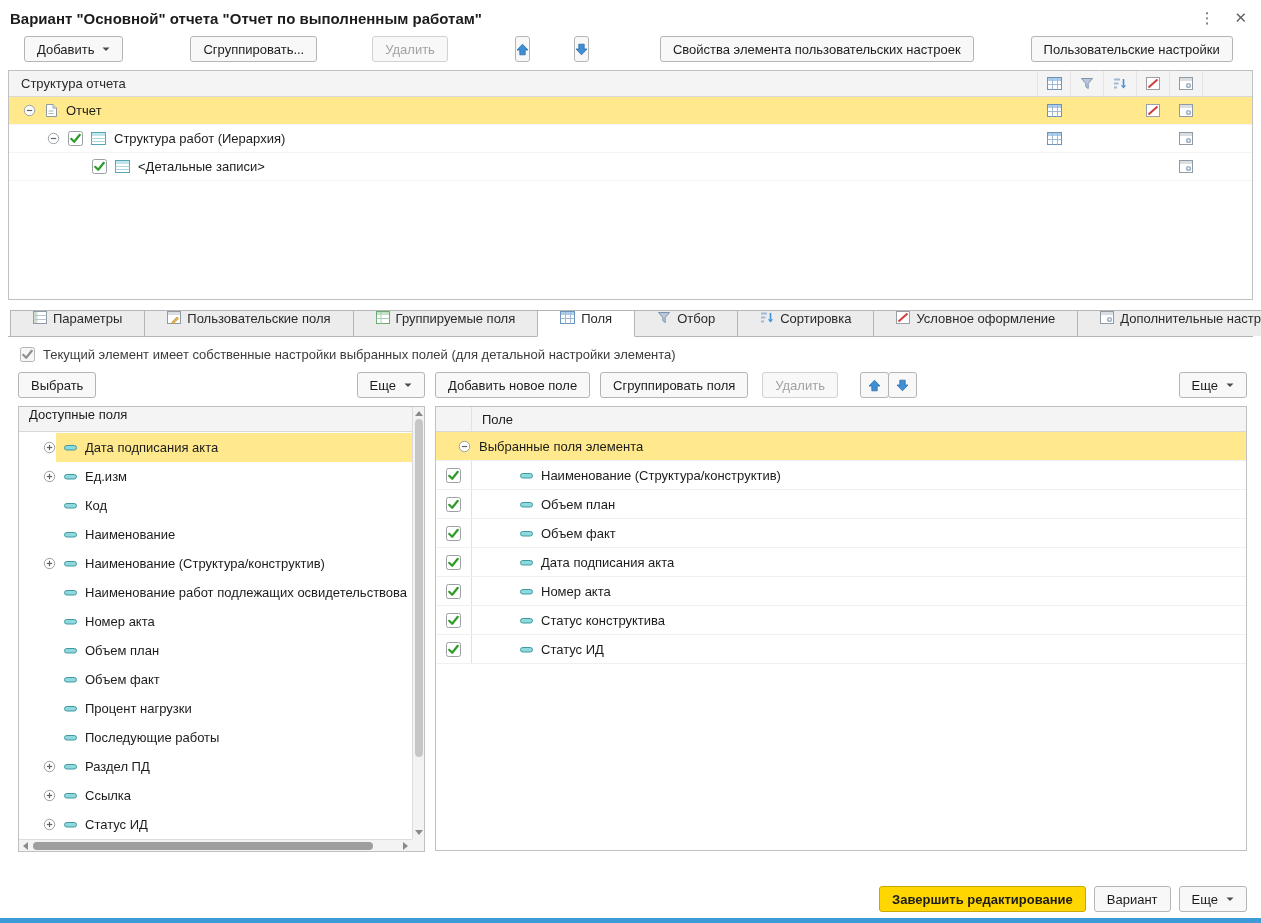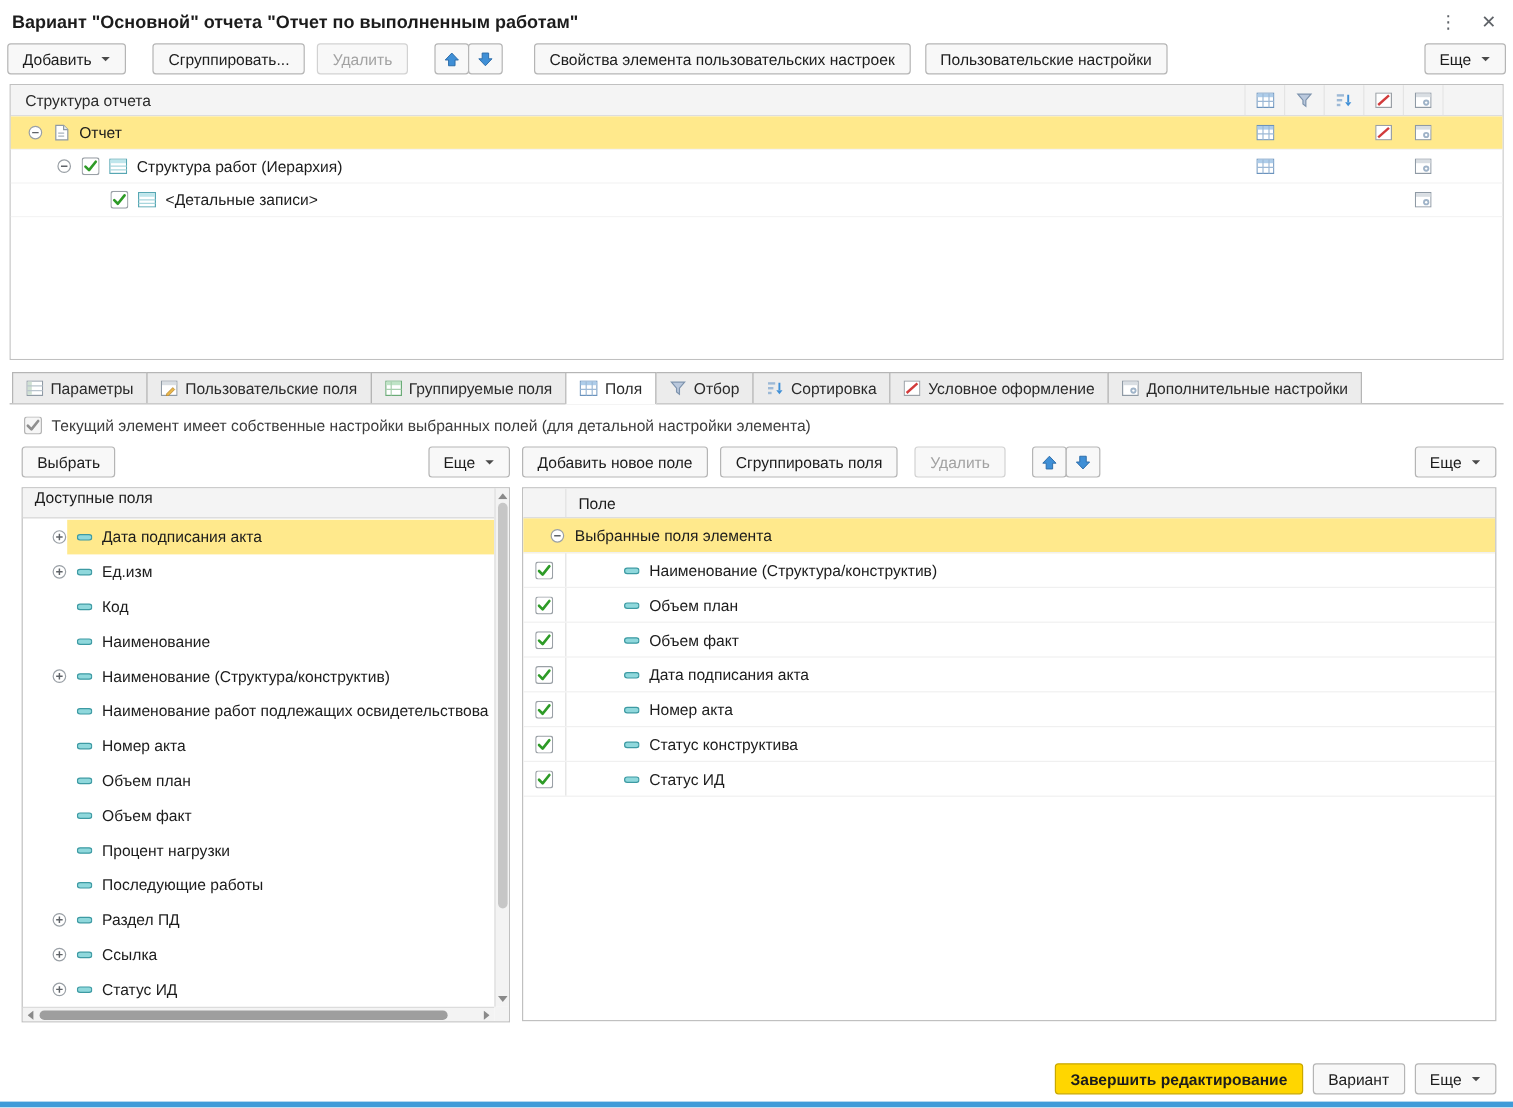--- a/index.html
+++ b/index.html
@@ -8,21 +8,21 @@
      font-family:"Liberation Sans",sans-serif;font-size:13px;color:#1c1c1c;}
 .ico{display:inline-flex;align-items:center;justify-content:center;line-height:0;flex:none;}
 .caret{margin-left:3px;}
 
 
 .titlebar{display:flex;align-items:center;padding:9px 14px 4px 10px;}
 .title{flex:1;font-size:15px;font-weight:700;white-space:nowrap;}
 .win-actions{display:flex;gap:20px;color:#5f6368;font-size:15px;align-items:center;}
 
 
-.toolbar{display:flex;align-items:flex-end;padding:5px 6px 8px;}
+.toolbar{display:flex;align-items:flex-end;padding:5px 24px 8px;gap:45px;}
 .pane-toolbar{display:flex;align-items:center;margin-bottom:8px;}
 .btn{height:26px;display:inline-flex;align-items:center;gap:5px;padding:0 12px;background:#f8f8f8;
      border:1px solid #b5b5b5;border-radius:3px;white-space:nowrap;color:#1c1c1c;cursor:default;}
 .btn.disabled{color:#a2a2a2;border-color:#d2d2d2;}
 .btn.arrow{width:29px;padding:0;justify-content:center;}
 .btn.primary{background:var(--primary,#ffd600);border-color:#c9a800;font-weight:700;}
 .ml10{margin-left:10px}.ml12{margin-left:12px}.ml14{margin-left:14px}
 .ml22{margin-left:22px}.ml26{margin-left:26px}.mla{margin-left:auto}.mlneg{margin-left:-1px}
 
 
@@ -36,21 +36,21 @@
 .tree-area{height:202px;background:#fff;}
 .tree-row{height:28px;display:flex;align-items:center;border-bottom:1px solid #f4f4f4;}
 .tree-row.selected{background:var(--sel,#ffe98c);}
 .tree-left{display:flex;align-items:center;gap:8px;flex:1;min-width:0;}
 .tree-label{white-space:nowrap;}
 .row-cols{display:flex;height:100%;align-items:center;}
 .exp-spacer{width:13px;display:inline-block;flex:none;}
 
 
 .tabs{display:flex;align-items:flex-end;margin:10px 8px 0;border-bottom:1px solid #b5b5b5;padding-left:2px;}
-.tab{display:inline-flex;align-items:center;gap:6px;height:26px;padding:0 11px;background:#ececec;
+.tab{display:inline-flex;align-items:flex-start;gap:6px;height:26px;padding:0 22px;background:#ececec;
      border:1px solid #b5b5b5;border-bottom:none;margin-right:-1px;white-space:nowrap;color:#2a2a2a;}
 .tab.active{background:#fff;height:27px;margin-bottom:-1px;border-bottom:1px solid #fff;z-index:2;position:relative;font-weight:400;}
 
 
 .tab-page{padding:10px 14px 0 18px;position:relative;}
 .own-settings{display:flex;align-items:center;gap:8px;margin:0 0 10px 2px;color:#3c3c3c;}
 .panes{display:flex;align-items:flex-start;gap:10px;}
 .left-pane{width:407px;flex:none;}
 .right-pane{flex:1;min-width:0;}
 

